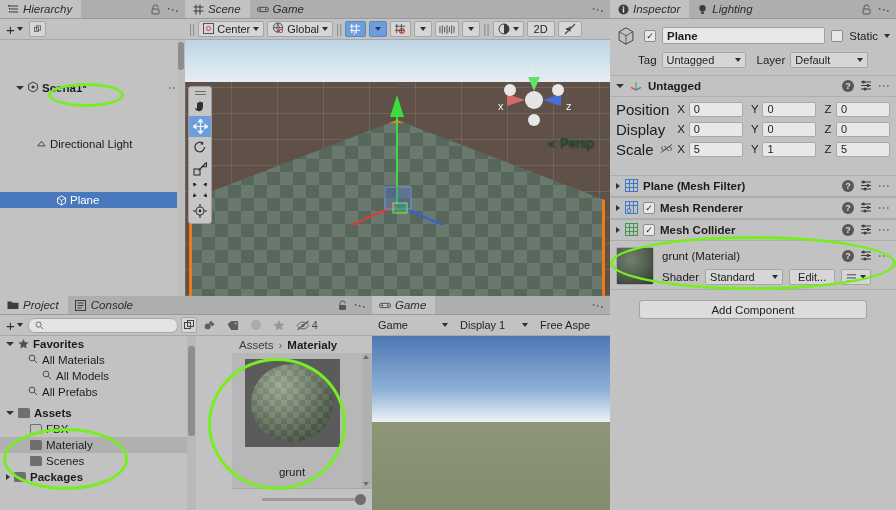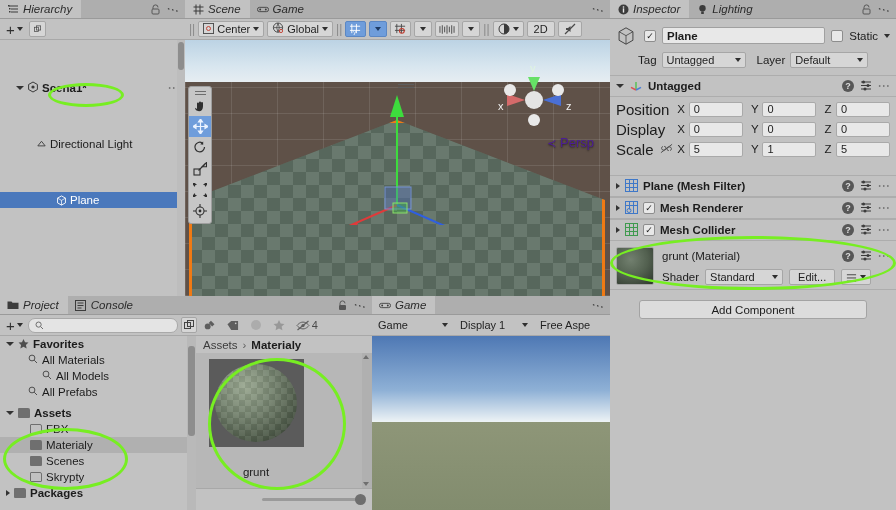--- a/index.html
+++ b/index.html
@@ -88,21 +88,21 @@
     box-shadow: inset 0 0 0 3px #f07a14;
   }
   .toolpalette{
     position:absolute; left:3px; top:46px; width:24px;
     background:#c6c6c6; border:1px solid #9e9e9e; border-radius:3px;
     display:flex; flex-direction:column; align-items:center; padding:3px 0 2px; z-index:6;
   }
   .tpgrip{width:11px;height:1px;background:#6d6d6d;margin:1px 0 3px;box-shadow:0 3px 0 #6d6d6d;}
   .tpbtn{width:22px;height:21px;display:flex;align-items:center;justify-content:center;}
   .tpbtn.on{background:#6f9ddb;}
-  .persp-label{position:absolute; right:16px; top:95px; color:#4c1d95; font-size:13px; z-index:5;
+  .persp-label{position:absolute; right:16px; top:95px; color:#14532d; font-size:13px; z-index:5;
                text-shadow:0 1px 2px rgba(0,0,0,.6);}
   .gizmo-axis{position:absolute; right:34px; top:20px; width:84px;height:78px; z-index:5;}
   .scene-grip{position:absolute; left:50%; top:44px; width:16px;height:1px;background:#5e5e5e;
               box-shadow:0 3px 0 #5e5e5e; z-index:5;}
 
   
   #inspector { left:610px; top:0; width:286px; height:510px; background:#c2c2c2; }
   .insp-head{ padding:6px 6px 0; }
   .namerow{display:flex;align-items:center;gap:6px;height:21px;}
   .cbx{width:12px;height:12px;background:#e8e8e8;border:1px solid #8d8d8d;border-radius:2px;
@@ -126,21 +126,21 @@
   .matrow{display:flex;gap:8px;padding:6px 6px 4px;align-items:flex-start;}
   .matprev{width:38px;height:38px;border:1px solid #a5a5a5;background:
      radial-gradient(circle at 38% 32%, #72806f 0%, #52604f 52%, #2d352c 100%), #c9c9c9;
      border-radius:2px;}
   .addcomp{margin:10px auto 0;display:block;width:228px;height:19px;background:#dcdcdc;
            border:1px solid #a3a3a3;border-radius:3px;font-size:11.5px;display:flex;
            align-items:center;justify-content:center;}
 
   
   #project { left:0; top:296px; width:372px; height:214px; }
-  .projbody{position:absolute;left:0;top:40px;right:0;bottom:0;display:flex;}
+  .projbody{position:absolute;left:0;top:40px;right:0;bottom:0;display:flex;gap:36px;}
   .projleft{width:196px;background:#c2c2c2;position:relative;overflow:hidden;}
   .projright{flex:1;background:#b7b7b7;position:relative;}
   .prow{height:16px;display:flex;align-items:center;gap:4px;font-size:11.5px;padding-left:6px;}
   .prow.hl{background:#b0b0b0;}
   .folder{width:12px;height:10px;background:#6f6f6f;border-radius:1px 2px 1px 1px;position:relative;}
   .folder.open{background:none;border:1.3px solid #6f6f6f;}
   .crumb{height:17px;display:flex;align-items:center;gap:5px;padding:0 7px;background:#c2c2c2;font-size:11.5px;}
   .gridarea{position:absolute;left:0;top:17px;right:0;bottom:22px;background:#b7b7b7;padding:6px 0 0 10px;}
   .asset{width:100px;text-align:center;}
   .assetimg{width:95px;height:88px;margin:0 auto;background:#5b5b5b;position:relative;overflow:hidden;}
@@ -864,24 +864,20 @@
           <span>FBX</span>
         </div>
         <div class="prow hl" style="padding-left:30px;">
           <span class="folder"></span>
           <span>Materialy</span>
         </div>
         <div class="prow" style="padding-left:30px;">
           <span class="folder"></span>
           <span>Scenes</span>
         </div>
-        <div class="prow" style="padding-left:30px;">
-          <span class="folder open"></span>
-          <span>Skrypty</span>
-        </div>
         <div class="prow">
           <span class="tri"></span>
           <span class="folder"></span>
           <span style="font-weight:bold">Packages</span>
         </div>
 
         <div class="vscroll" style="width:9px;background:#b9b9b9;">
           <div class="vthumb" style="top:10px;height:90px;width:7px;"></div>
         </div>
       </div>

